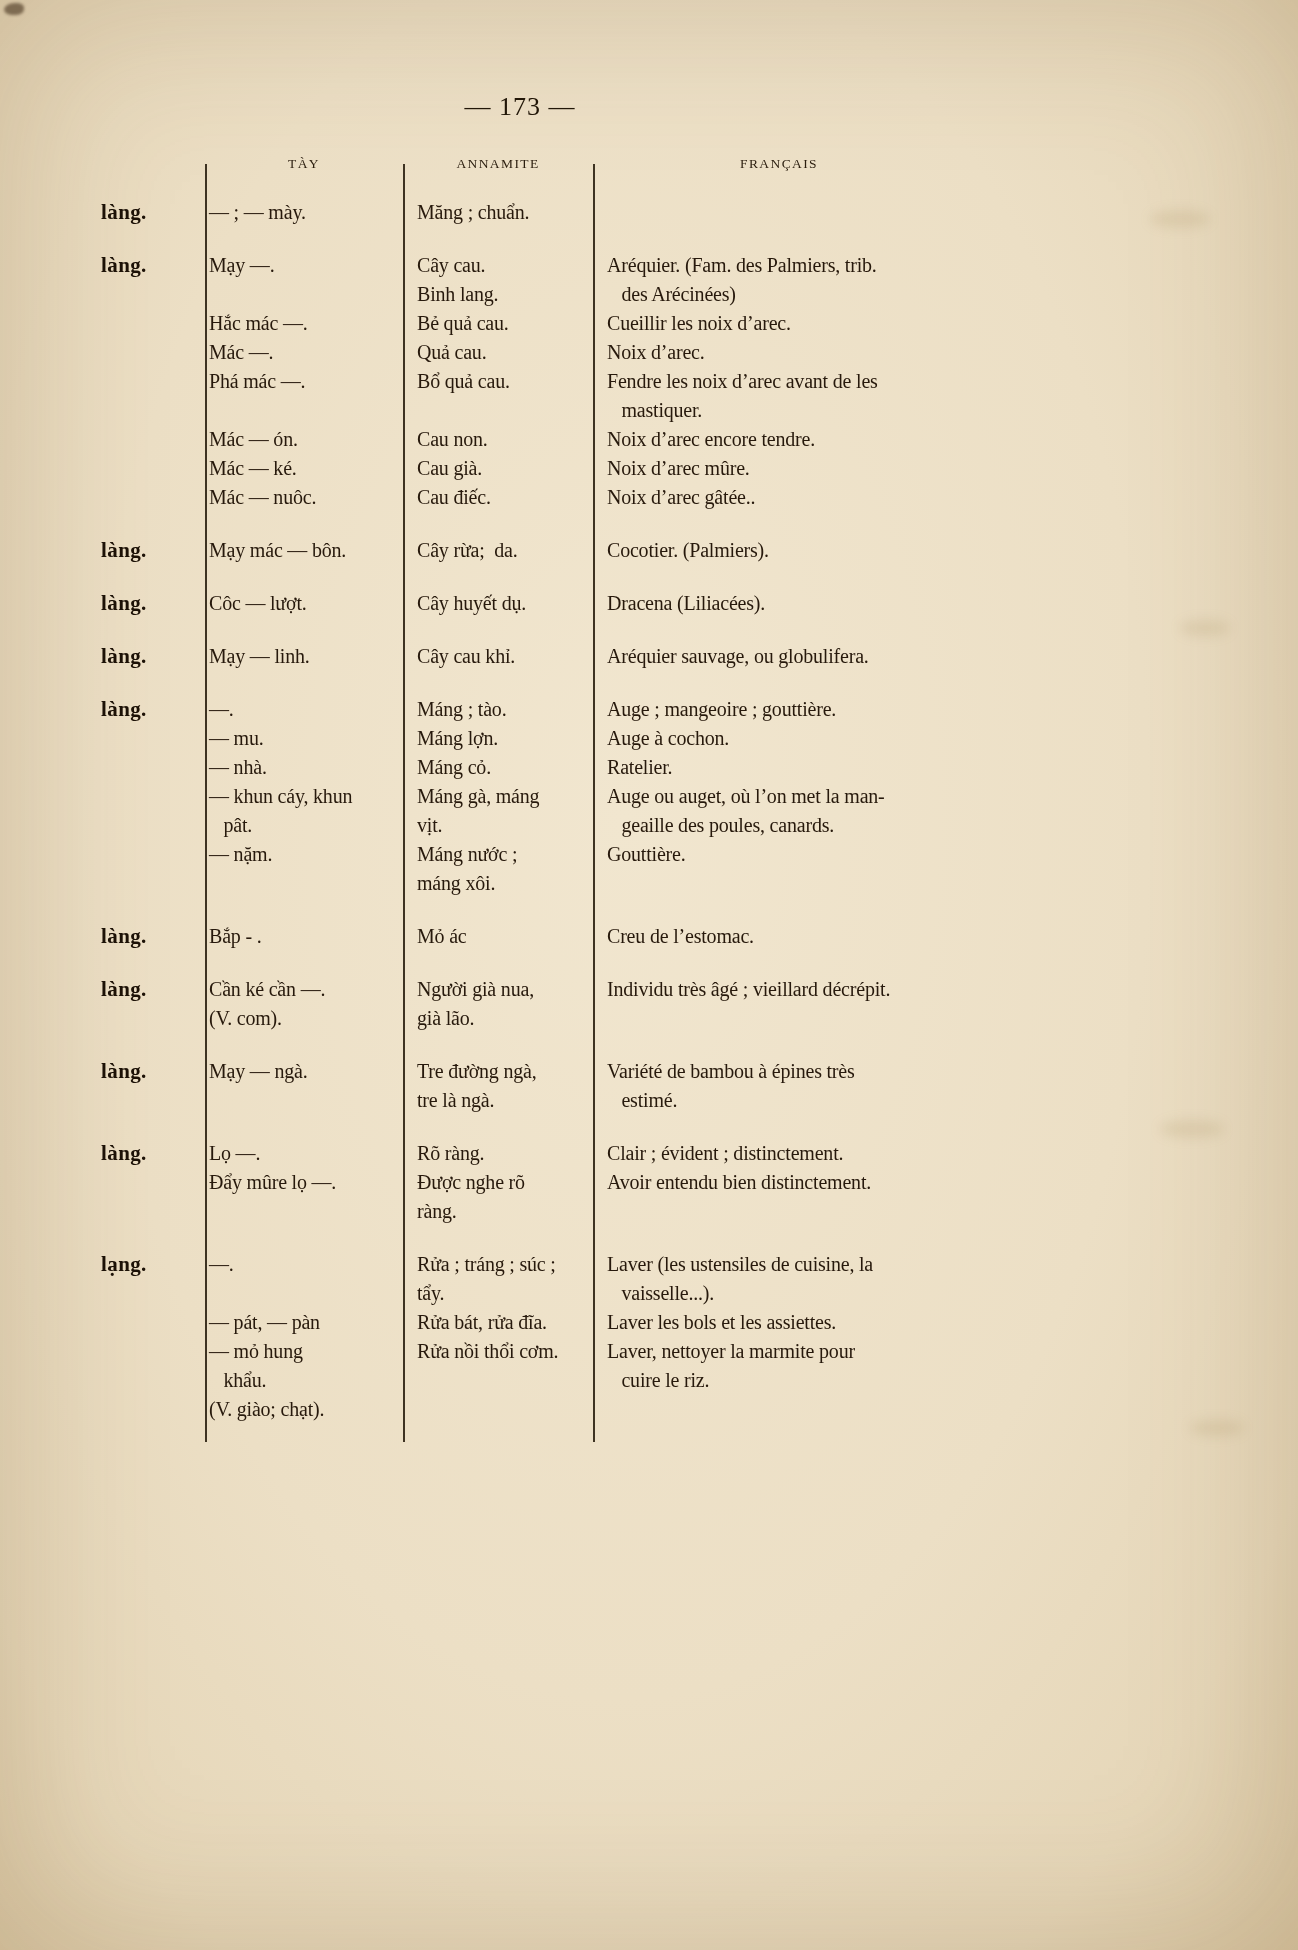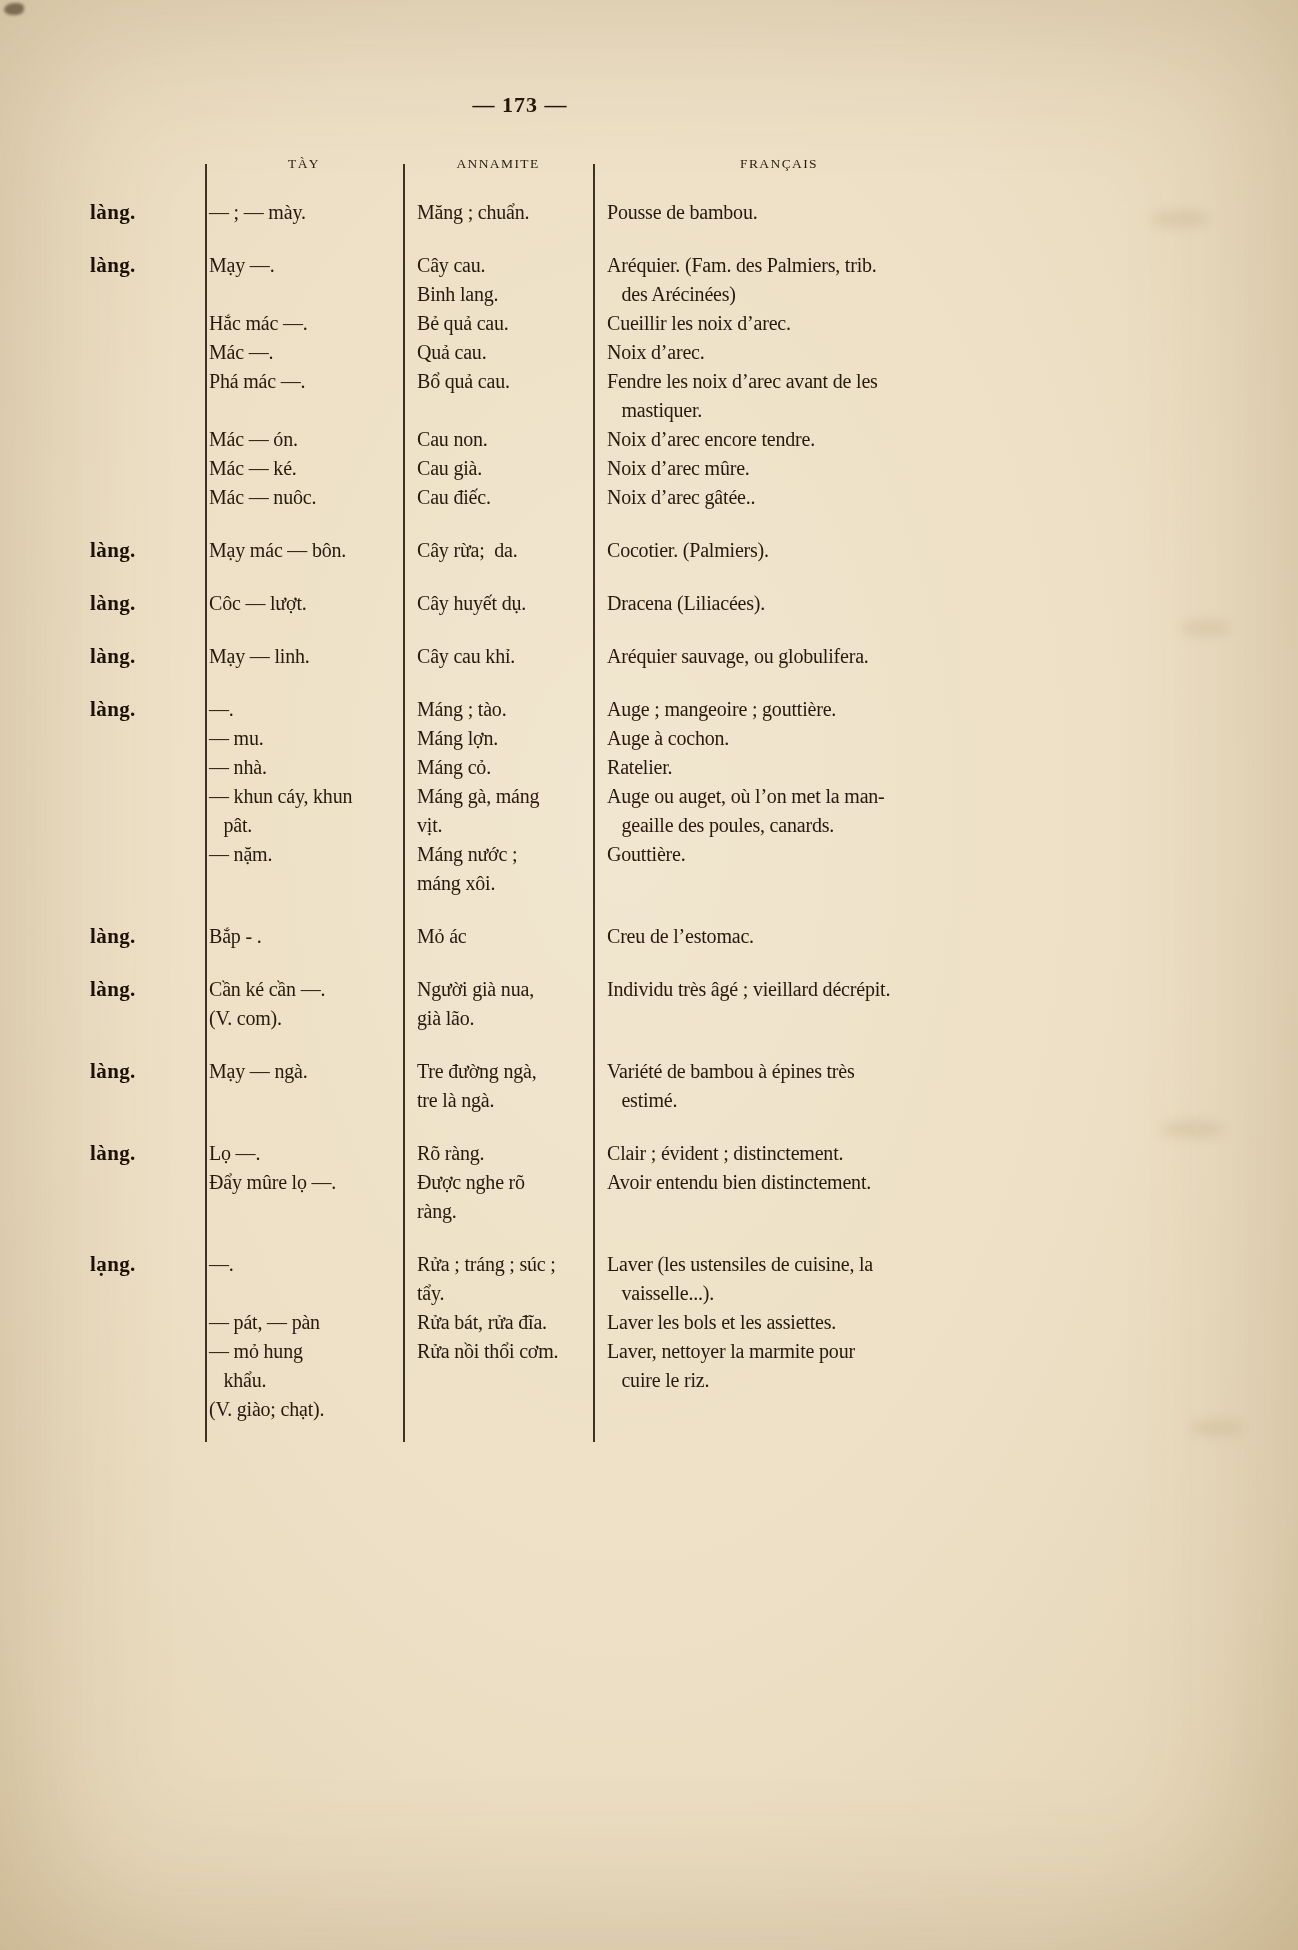--- a/index.html
+++ b/index.html
@@ -26,21 +26,21 @@
     filter:blur(1.5px);
   }
   .smudge{
     position:absolute;background:rgba(150,118,66,.14);
     border-radius:50%;filter:blur(6px);
   }
   .pageno-wrap{
     position:absolute;top:92px;left:0;width:1040px;text-align:center;
   }
   .pageno{
-    font-size:22px;font-weight:700;letter-spacing:1px;color:#221708;
+    font-size:26px;font-weight:400;letter-spacing:1px;color:#221708;
   }
   .dict{
     position:absolute;left:85px;top:156px;width:880px;height:1292px;
   }
   .vrule{
     position:absolute;top:8px;bottom:6px;width:2px;
     background:var(--rule);
   }
   .r1{left:120px;}
   .r2{left:318px;}
@@ -62,21 +62,21 @@
     box-sizing:border-box;
     font-size:20px;line-height:29px;
     letter-spacing:-0.2px;
     white-space:pre-wrap;
   }
   .c.head{width:120px;padding-left:5px;}
   .c.tay{width:198px;padding-left:4px;padding-right:4px;}
   .c.ann{width:190px;padding-left:14px;padding-right:14px;}
   .c.fr{width:372px;padding-left:14px;padding-right:4px;}
   .hw{
-    font-weight:700;font-size:21px;letter-spacing:.4px;color:#1c1106;
+    font-weight:700;font-size:21px;letter-spacing:.4px;color:#1c1106;margin-left:11px;
   }
 </style>
 </head>
 <body>
 
 <div class="page">
 
   <div class="speck"></div>
   <div class="smudge" style="left:1150px;top:210px;width:60px;height:18px;"></div>
   <div class="smudge" style="left:1180px;top:620px;width:50px;height:16px;"></div>
@@ -96,21 +96,20 @@
     <div class="hdr h-ann">ANNAMITE</div>
     <div class="hdr h-fr">FRANÇAIS</div>
 
     <div class="tbody">
 
       <div class="entry">
         <div class="row">
           <div class="c head"><span class="hw">làng.</span></div>
           <div class="c tay">— ; — mày.</div>
           <div class="c ann">Măng ; chuẩn.</div>
-          <div class="c fr">Pousse de bambou.</div>
         </div>
       </div>
 
       <div class="entry">
         <div class="row">
           <div class="c head"><span class="hw">làng.</span></div>
           <div class="c tay">Mạy —.</div>
           <div class="c ann">Cây cau.
 Binh lang.</div>
           <div class="c fr">Aréquier. (Fam. des Palmiers, trib.

